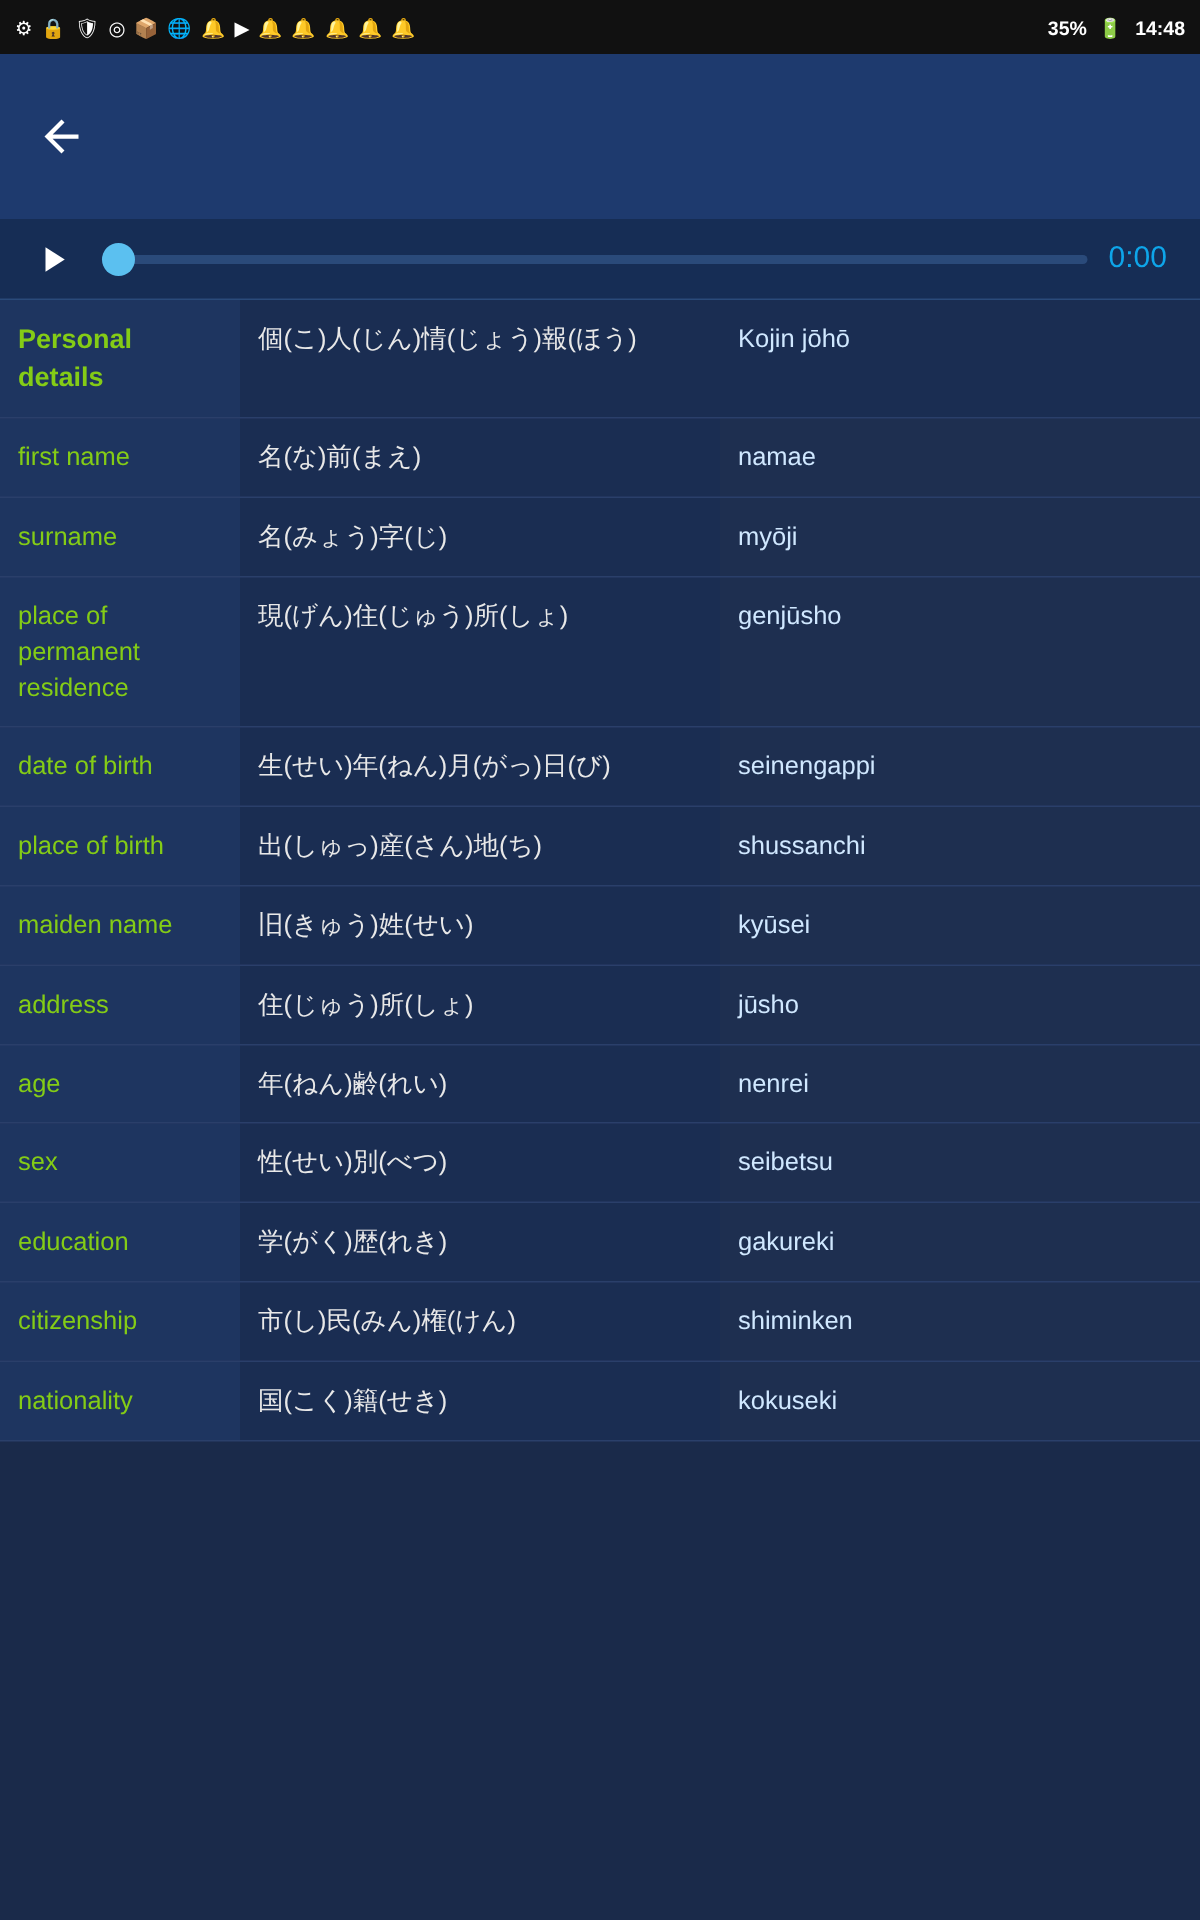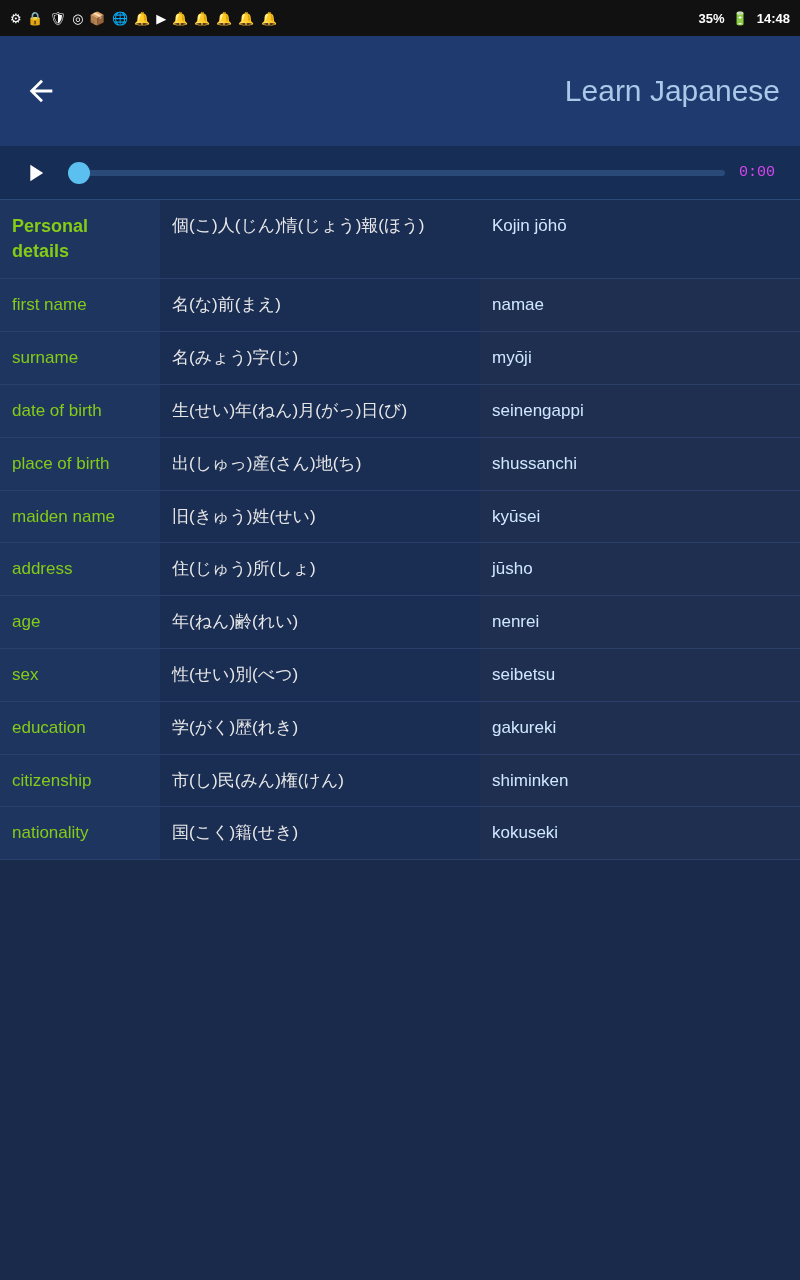--- a/index.html
+++ b/index.html
@@ -94,24 +94,23 @@
       position: absolute;
       left: 0;
       top: 50%;
       transform: translateY(-50%);
       width: 22px;
       height: 22px;
       background: #5bc0f0;
       border-radius: 50%;
     }
     .time-display {
-      font-size: 15px;
-      color: #d946ef;
+      font-size: 20px;
+      color: #0ea5e9;
       min-width: 45px;
-      font-family: Liberation Mono, monospace;
     }
 
     
     .vocab-table {
       width: 100%;
       border-collapse: collapse;
     }
     .vocab-table tr {
       border-bottom: 1px solid #2a3f6a;
     }
@@ -175,21 +174,20 @@
     <span>14:48</span>
   </div>
 </div>
 
 <div class="top-bar">
   <div class="back-arrow">
     <svg viewBox="0 0 24 24" xmlns="http://www.w3.org/2000/svg">
       <path d="M20 11H7.83l5.59-5.59L12 4l-8 8 8 8 1.41-1.41L7.83 13H20v-2z"></path>
     </svg>
   </div>
-  <div class="app-title">Learn Japanese</div>
 </div>
 
 <div class="audio-bar">
   <div class="play-btn">
     <svg viewBox="0 0 24 24" xmlns="http://www.w3.org/2000/svg">
       <path d="M8 5v14l11-7z"></path>
     </svg>
   </div>
   <div class="progress-track">
     <div class="progress-thumb"></div>
@@ -208,20 +206,25 @@
         <td class="col-english">first name</td>
         <td class="col-japanese">名(な)前(まえ)</td>
         <td class="col-romaji">namae</td>
       </tr>
       <tr>
         <td class="col-english">surname</td>
         <td class="col-japanese">名(みょう)字(じ)</td>
         <td class="col-romaji">myōji</td>
       </tr>
       <tr>
+        <td class="col-english">place of permanent residence</td>
+        <td class="col-japanese">現(げん)住(じゅう)所(しょ)</td>
+        <td class="col-romaji">genjūsho</td>
+      </tr>
+      <tr>
         <td class="col-english">date of birth</td>
         <td class="col-japanese">生(せい)年(ねん)月(がっ)日(び)</td>
         <td class="col-romaji">seinengappi</td>
       </tr>
       <tr>
         <td class="col-english">place of birth</td>
         <td class="col-japanese">出(しゅっ)産(さん)地(ち)</td>
         <td class="col-romaji">shussanchi</td>
       </tr>
       <tr>

